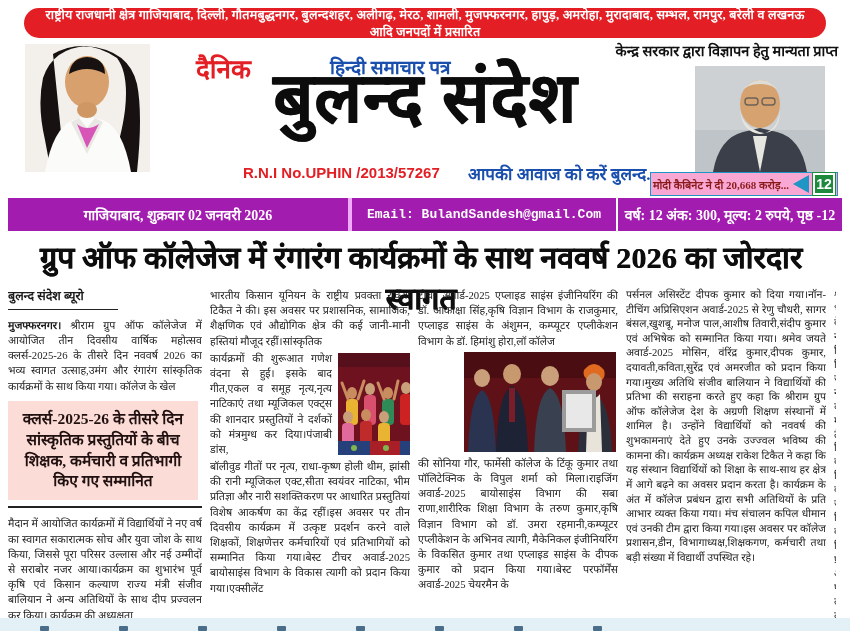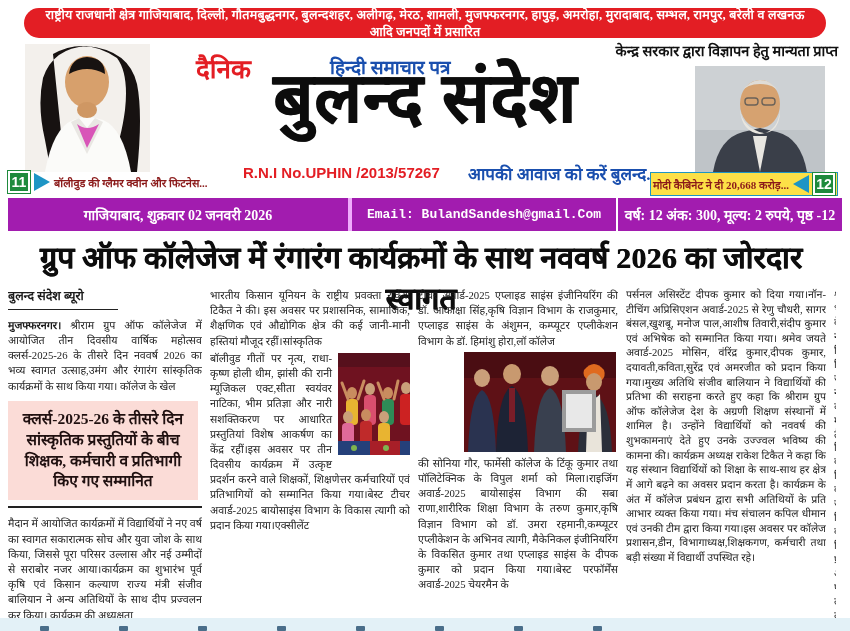--- a/index.html
+++ b/index.html
@@ -32,21 +32,21 @@
     left:160px; top:26px; width:530px; text-align:center;
     font-size:70px; font-weight:900; color:#0c0c0c; line-height:1.0;
     letter-spacing:1px; text-shadow:1px 0 #0c0c0c;
   }
   .rni { left:243px; top:126px; color:#e31e24; font-weight:bold; font-size:15px; font-family:"Liberation Sans",sans-serif;}
   .slogan { left:468px; top:124px; color:#1a4fae; font-weight:bold; font-size:17px; }
   .modi-photo { left:695px; top:28px; width:130px; height:106px; overflow:hidden; }
 
   .teaser { display:flex; align-items:center; gap:4px; height:24px; }
   .teaser-left { left:8px; top:132px; }
-  .teaser-right { right:12px; top:134px; background:#fde047; border:1.5px solid #1d95c5; padding:0 2px; }
+  .teaser-right { right:12px; top:134px; background:#f9a8d4; border:1.5px solid #1d95c5; padding:0 2px; }
   .page-badge {
     width:22px; height:22px; background:#1e8a3c; border:2px solid #fff;
     outline:1px solid #1e8a3c; color:#fff; font-weight:bold; font-size:14px;
     display:flex; align-items:center; justify-content:center;
     font-family:"Liberation Sans",sans-serif;
   }
   .arr { width:0; height:0; border-top:9px solid transparent; border-bottom:9px solid transparent; }
   .arr-right { border-left:16px solid #1d95c5; }
   .arr-left  { border-right:16px solid #1d95c5; }
   .teaser-text { color:#8b1a1a; font-weight:bold; font-size:11px; }
@@ -137,25 +137,20 @@
       <path d="M18 106 Q24 72 48 66 L65 62 L82 66 Q106 72 112 106 Z" fill="#3a3f49"></path>
       <path d="M58 70 L65 106 L72 70 Z" fill="#e8e6e1"></path>
       <ellipse cx="65" cy="38" rx="20" ry="24" fill="#d6a270"></ellipse>
       <path d="M45 44 Q47 66 65 68 Q83 66 85 44 Q85 58 78 64 Q70 70 60 64 Q47 58 45 44Z" fill="#e9e6df"></path>
       <path d="M46 26 Q55 14 65 14 Q76 14 84 26 Q78 18 65 18 Q52 18 46 26Z" fill="#dfdcd6"></path>
       <rect x="50" y="32" width="13" height="7" rx="3" fill="none" stroke="#6b6258" stroke-width="1.4"></rect>
       <rect x="67" y="32" width="13" height="7" rx="3" fill="none" stroke="#6b6258" stroke-width="1.4"></rect>
     </svg>
   </div>
 
-  <div class="abs teaser teaser-left">
-    <span class="page-badge">11</span>
-    <span class="arr arr-right"></span>
-    <span class="teaser-text">बॉलीवुड की ग्लैमर क्वीन और फिटनेस...</span>
-  </div>
 
   <div class="abs teaser teaser-right">
     <span class="teaser-text">मोदी कैबिनेट ने दी 20,668 करोड़...</span>
     <span class="arr arr-left"></span>
     <span class="page-badge">12</span>
   </div>
 </div>
 
 <div class="abs date-bar">
   <div class="db-place">गाजियाबाद, शुक्रवार 02 जनवरी 2026</div>
@@ -220,20 +215,21 @@
           <rect x="32" y="88" width="30" height="14" fill="#a81f28"></rect>
           <rect x="96" y="88" width="32" height="14" fill="#a81f28"></rect>
           <g fill="#7fb44f">
               <circle cx="16" cy="95" r="3"></circle>
               <circle cx="48" cy="95" r="3"></circle>
               <circle cx="80" cy="95" r="3"></circle>
               <circle cx="112" cy="95" r="3"></circle>
             </g>
         </svg>
       </span>
+      <span>कार्यक्रमों की शुरूआत गणेश वंदना से हुई। इसके बाद गीत,एकल व समूह नृत्य,नृत्य नाटिकाएं तथा म्यूजिकल एक्ट्स की शानदार प्रस्तुतियों ने दर्शकों को मंत्रमुग्ध कर दिया।पंजाबी डांस,</span>
     </p>
     <p>बॉलीवुड गीतों पर नृत्य, राधा-कृष्ण होली थीम, झांसी की रानी म्यूजिकल एक्ट,सीता स्वयंवर नाटिका, भीम प्रतिज्ञा और नारी सशक्तिकरण पर आधारित प्रस्तुतियां विशेष आकर्षण का केंद्र रहीं।इस अवसर पर तीन दिवसीय कार्यक्रम में उत्कृष्ट प्रदर्शन करने वाले शिक्षकों, शिक्षणेत्तर कर्मचारियों एवं प्रतिभागियों को सम्मानित किया गया।बेस्ट टीचर अवार्ड-2025 बायोसाइंस विभाग के विकास त्यागी को प्रदान किया गया।एक्सीलेंट</p>
   </div>
 
   <div class="col col-3">
     <p>टीचर अवार्ड-2025 एप्लाइड साइंस इंजीनियरिंग की डॉ. आकांक्षा सिंह,कृषि विज्ञान विभाग के राजकुमार, एप्लाइड साइंस के अंशुमन, कम्प्यूटर एप्लीकेशन विभाग के डॉ. हिमांशु होरा,लॉ कॉलेज</p>
     <div class="photo-award">
       <svg width="152" height="100" viewBox="0 0 152 100" xmlns="http://www.w3.org/2000/svg">
         <rect width="152" height="100" fill="#5e1116"></rect>
         <rect width="152" height="26" fill="#4a0d12"></rect>

